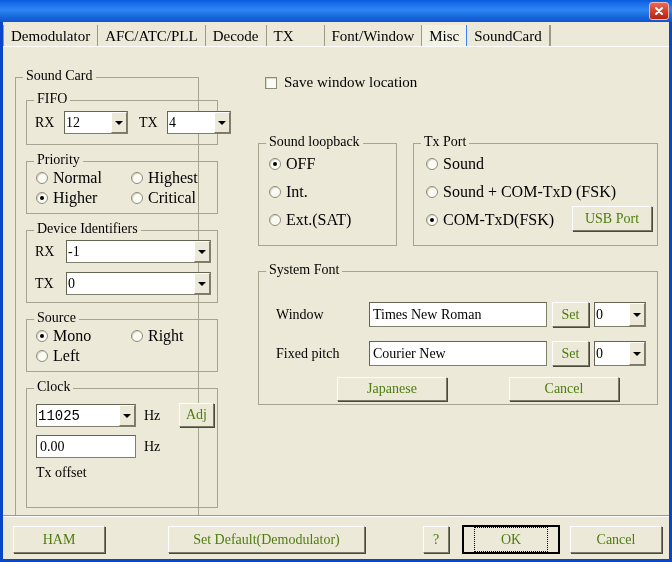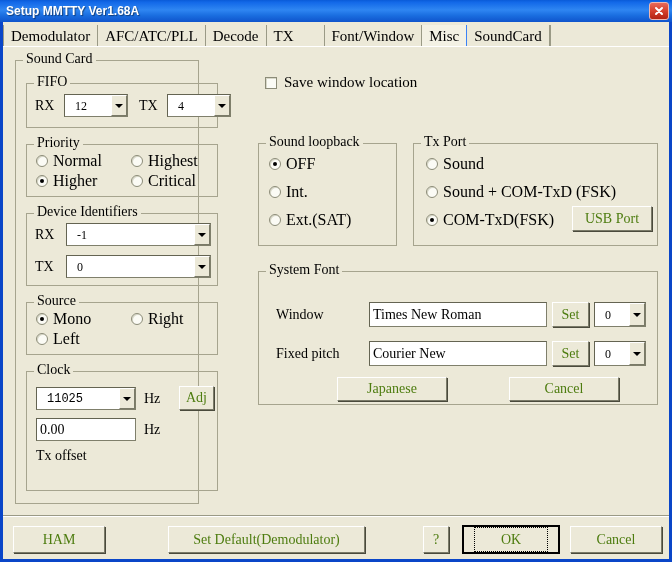--- a/index.html
+++ b/index.html
@@ -188,22 +188,22 @@
     border: 1px solid #7f7f6b;
     border-top-color: #646452;
     border-left-color: #646452;
     box-sizing: border-box;
     display: flex;
     align-items: center;
     cursor: pointer;
   }
   .combo .cval {
     flex: 1;
-    padding-left: 10px;
-    font-size: 12px;
+    padding-left: 1px;
+    font-size: 14px;
     line-height: 14px;
     overflow: hidden;
     white-space: nowrap;
   }
   .combo .arrowbtn {
     width: 16px;
     height: 100%;
     background: #ece9d8;
     border: 1px solid #ffffff;
     border-right-color: #7a7a68;
@@ -289,42 +289,41 @@
     width: 666px; height: 1px;
     background: #9a9a86;
   }
 </style>
 </head>
 <body>
 
 <div id="window">
 
   <div id="titlebar">
-    <span id="title-text">Setup MMTTY Ver1.68A</span>
     <div id="close-button">
       <svg width="12" height="12" viewBox="0 0 12 12">
         <path d="M3 3 L9 9 M9 3 L3 9" stroke="#ffffff" stroke-width="2" stroke-linecap="round"></path>
       </svg>
     </div>
   </div>
 
   <div id="tabstrip">
     <div class="tab first">Demodulator</div>
     <div class="tab">AFC/ATC/PLL</div>
     <div class="tab">Decode</div>
     <div class="tab" style="padding-right:30px;">TX</div>
     <div class="tab">Font/Window</div>
     <div class="tab selected">Misc</div>
     <div class="tab spacer-before">SoundCard</div>
     <div id="tab-fill"></div>
   </div>
 
   <div id="panel">
 
-    <div class="group" style="left:12px; top:13px; width:184px; height:444px;">
+    <div class="group" style="left:12px; top:30px; width:184px; height:444px;">
       <span class="glabel">Sound Card</span>
 
       <div class="group" style="left:10px; top:22px; width:192px; height:45px;">
         <span class="glabel">FIFO</span>
         <span class="lbl" style="left:8px; top:14px;">RX</span>
         <div class="combo" style="left:37px; top:10px; width:64px; height:23px;">
           <span class="cval">12</span>
           <span class="arrowbtn"></span>
         </div>
         <span class="lbl" style="left:112px; top:14px;">TX</span>

